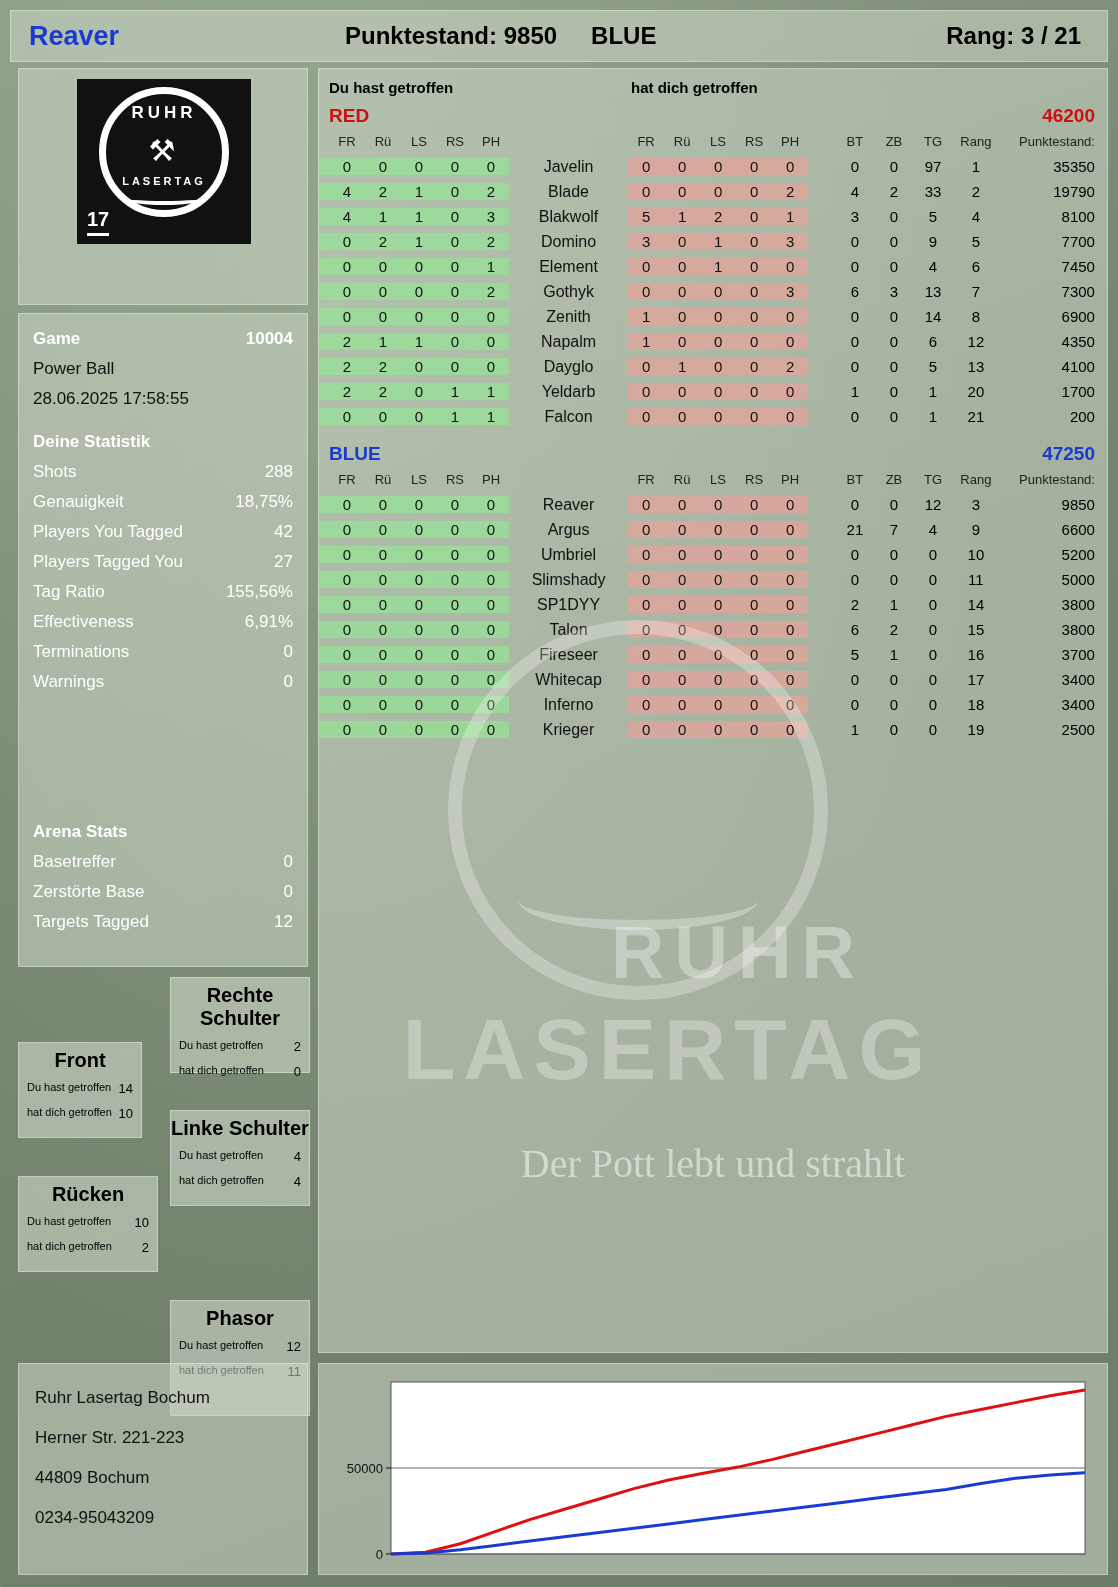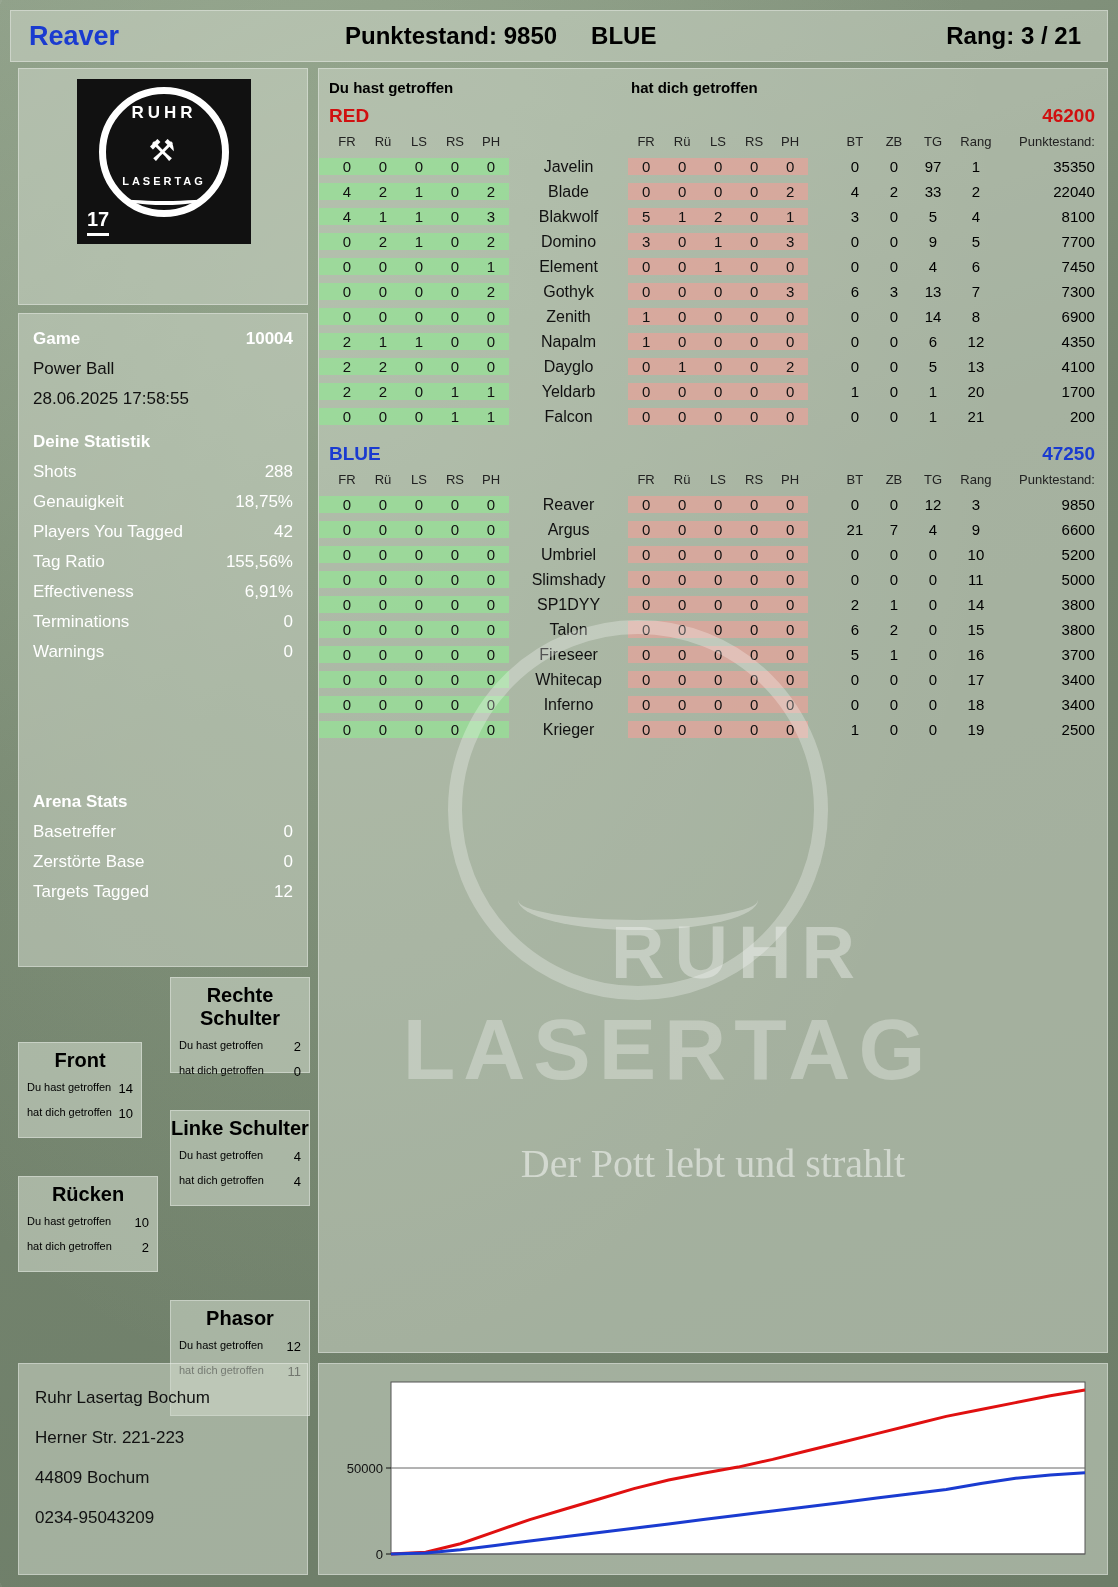--- a/index.html
+++ b/index.html
@@ -196,20 +196,24 @@
       </div>
       <div class="row">
         <span class="k">Genauigkeit</span>
         <span class="v">18,75%</span>
       </div>
       <div class="row">
         <span class="k">Players You Tagged</span>
         <span class="v">42</span>
       </div>
       <div class="row">
+        <span class="k">Players Tagged You</span>
+        <span class="v">27</span>
+      </div>
+      <div class="row">
         <span class="k">Tag Ratio</span>
         <span class="v">155,56%</span>
       </div>
       <div class="row">
         <span class="k">Effectiveness</span>
         <span class="v">6,91%</span>
       </div>
       <div class="row">
         <span class="k">Terminations</span>
         <span class="v">0</span>
@@ -376,21 +380,21 @@
           <div class="cell">0</div>
           <div class="cell">0</div>
           <div class="cell">0</div>
           <div class="cell">2</div>
         </div>
         <div class="gap"></div>
         <div class="statcell">4</div>
         <div class="statcell">2</div>
         <div class="statcell">33</div>
         <div class="rankcell">2</div>
-        <div class="ptscell">22040</div>
+        <div class="ptscell">19790</div>
       </div>
       <div class="sbrow">
         <div class="grp-green leftpad">
           <div class="cell">4</div>
           <div class="cell">1</div>
           <div class="cell">1</div>
           <div class="cell">0</div>
           <div class="cell">3</div>
         </div>
         <div class="namecell">Blakwolf</div>

